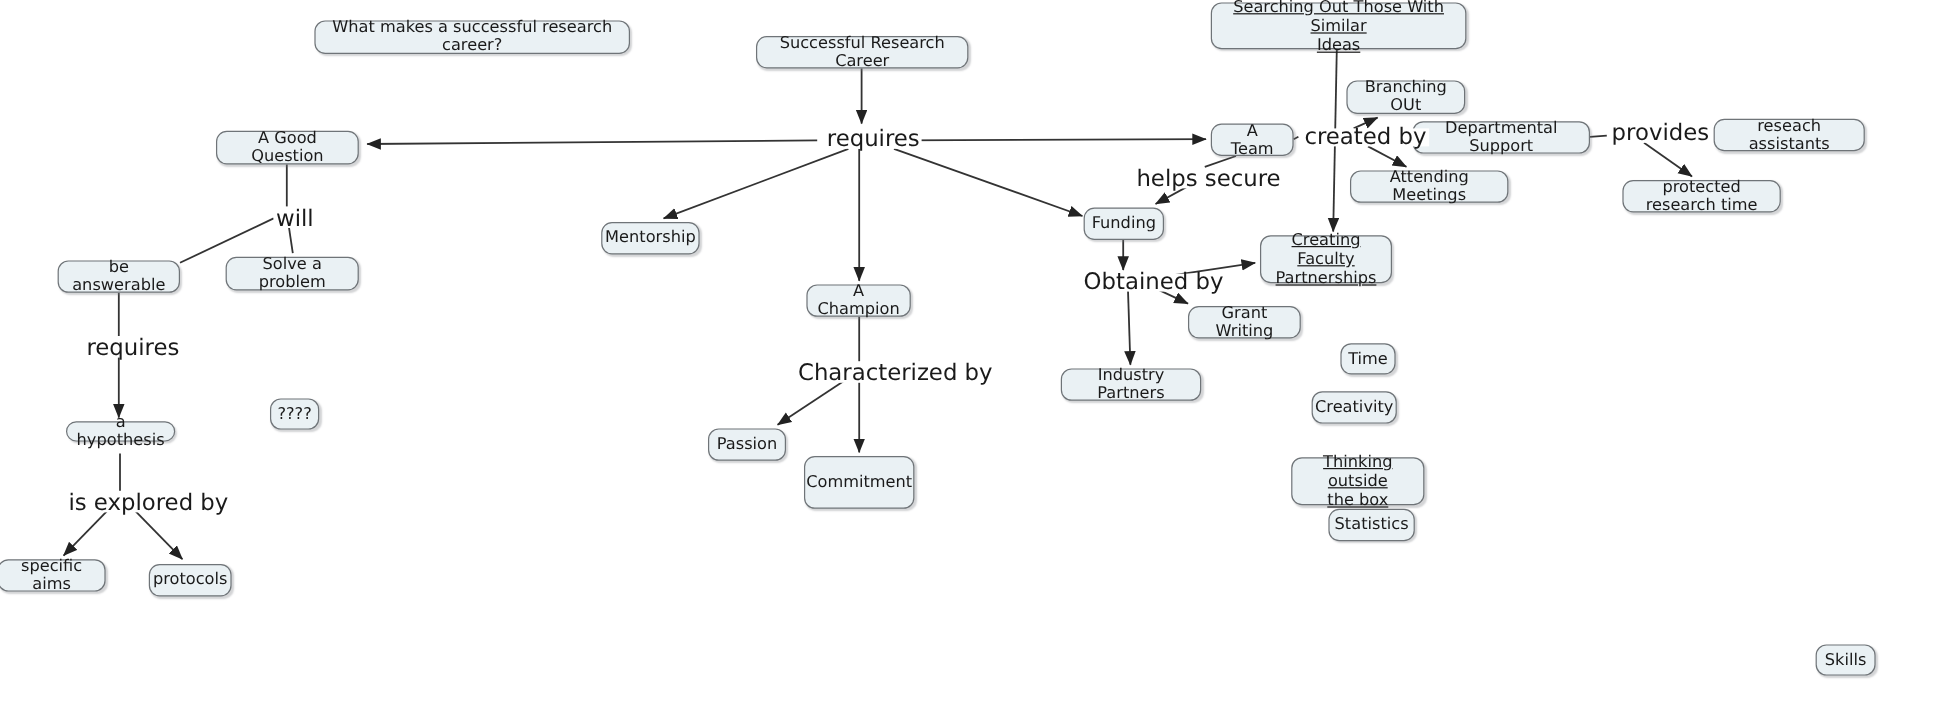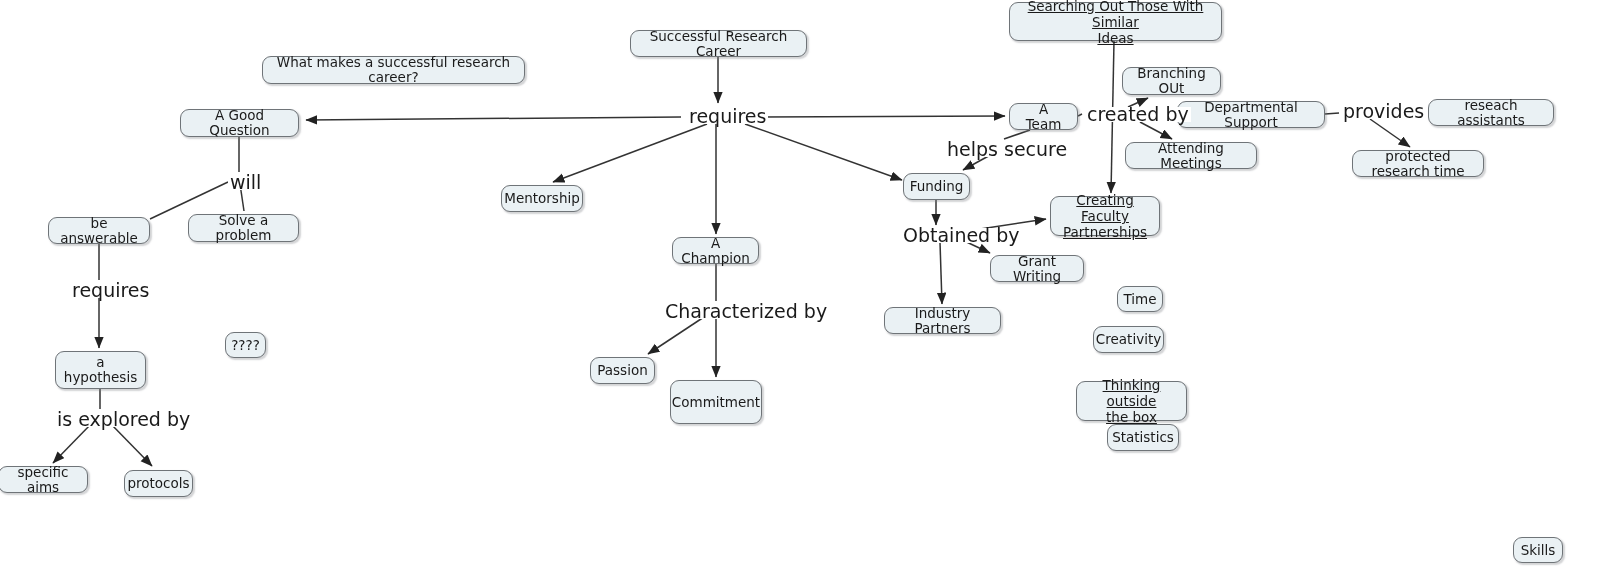--- a/index.html
+++ b/index.html
@@ -100,21 +100,21 @@
         <path d="M 1128 107 L 1148 98" fill="none" stroke="#333333" stroke-width="1.5" marker-end="url(#arrowhead)"></path>
         <path d="M 1150 114 L 1173 114" fill="none" stroke="#333333" stroke-width="1.5" marker-end="url(#arrowhead)"></path>
         <path d="M 1140 122 L 1172 139" fill="none" stroke="#333333" stroke-width="1.5" marker-end="url(#arrowhead)"></path>
         <path d="M 1114 41 L 1111 193" fill="none" stroke="#333333" stroke-width="1.5" marker-end="url(#arrowhead)"></path>
         <path d="M 1325 114 L 1339 113" fill="none" stroke="#333333" stroke-width="1.5"></path>
         <path d="M 1384 112 L 1424 112" fill="none" stroke="#333333" stroke-width="1.5" marker-end="url(#arrowhead)"></path>
         <path d="M 1370 119 L 1410 147" fill="none" stroke="#333333" stroke-width="1.5" marker-end="url(#arrowhead)"></path>
       </g>
   </svg>
   <div id="node-layer">
-      <div class="node" style="left: 262px; top: 17px; width: 263px; height: 28px; margin-top: 39px;">What makes a successful research career?</div>
+      <div class="node" style="left: 262px; top: 17px; width: 263px; height: 28px;">What makes a successful research career?</div>
       <div class="node" style="left: 630px; top: 30px; width: 177px; height: 27px;">Successful Research Career</div>
       <div class="node two-line" style="left: 1009px; top: 2px; width: 213px; height: 39px;">Searching Out Those With Similar
 Ideas</div>
       <div class="node" style="left: 1122px; top: 67px; width: 99px; height: 28px;">Branching OUt</div>
       <div class="node" style="left: 180px; top: 109px; width: 119px; height: 28px;">A Good Question</div>
       <div class="node" style="left: 1009px; top: 103px; width: 69px; height: 27px;">A Team</div>
       <div class="node" style="left: 1177px; top: 101px; width: 148px; height: 27px;">Departmental Support</div>
       <div class="node" style="left: 1428px; top: 99px; width: 126px; height: 27px;">reseach assistants</div>
       <div class="node" style="left: 1125px; top: 142px; width: 132px; height: 27px;">Attending Meetings</div>
       <div class="node" style="left: 1352px; top: 150px; width: 132px; height: 27px;">protected research time</div>
@@ -123,21 +123,21 @@
       <div class="node" style="left: 48px; top: 217px; width: 102px; height: 27px;">be answerable</div>
       <div class="node" style="left: 188px; top: 214px; width: 111px; height: 28px;">Solve a problem</div>
       <div class="node two-line" style="left: 1050px; top: 196px; width: 110px; height: 40px;">Creating Faculty
 Partnerships</div>
       <div class="node" style="left: 672px; top: 237px; width: 87px; height: 27px;">A Champion</div>
       <div class="node" style="left: 990px; top: 255px; width: 94px; height: 27px;">Grant Writing</div>
       <div class="node" style="left: 1117px; top: 286px; width: 46px; height: 26px;">Time</div>
       <div class="node" style="left: 884px; top: 307px; width: 117px; height: 27px;">Industry Partners</div>
       <div class="node" style="left: 1093px; top: 326px; width: 71px; height: 27px;">Creativity</div>
       <div class="node" style="left: 225px; top: 332px; width: 41px; height: 26px;">????</div>
-      <div class="node" style="left: 55px; top: 351px; width: 91px; height: 38px;">a hypothesis</div>
+      <div class="node" style="left: 55px; top: 351px; width: 91px; height: 17px;">a hypothesis</div>
       <div class="node" style="left: 590px; top: 357px; width: 65px; height: 27px;">Passion</div>
       <div class="node two-line" style="left: 1076px; top: 381px; width: 111px; height: 40px;">Thinking outside
 the box</div>
       <div class="node" style="left: 670px; top: 380px; width: 92px; height: 44px;">Commitment</div>
       <div class="node" style="left: 1071px; top: 424px; width: 72px; height: 27px; margin-left: 36px;">Statistics</div>
       <div class="node" style="left: -2px; top: 466px; width: 90px; height: 27px;">specific aims</div>
       <div class="node" style="left: 124px; top: 470px; width: 69px; height: 27px;">protocols</div>
       <div class="node" style="left: 1513px; top: 537px; width: 50px; height: 26px;">Skills</div>
     </div>
   <div id="label-layer">

